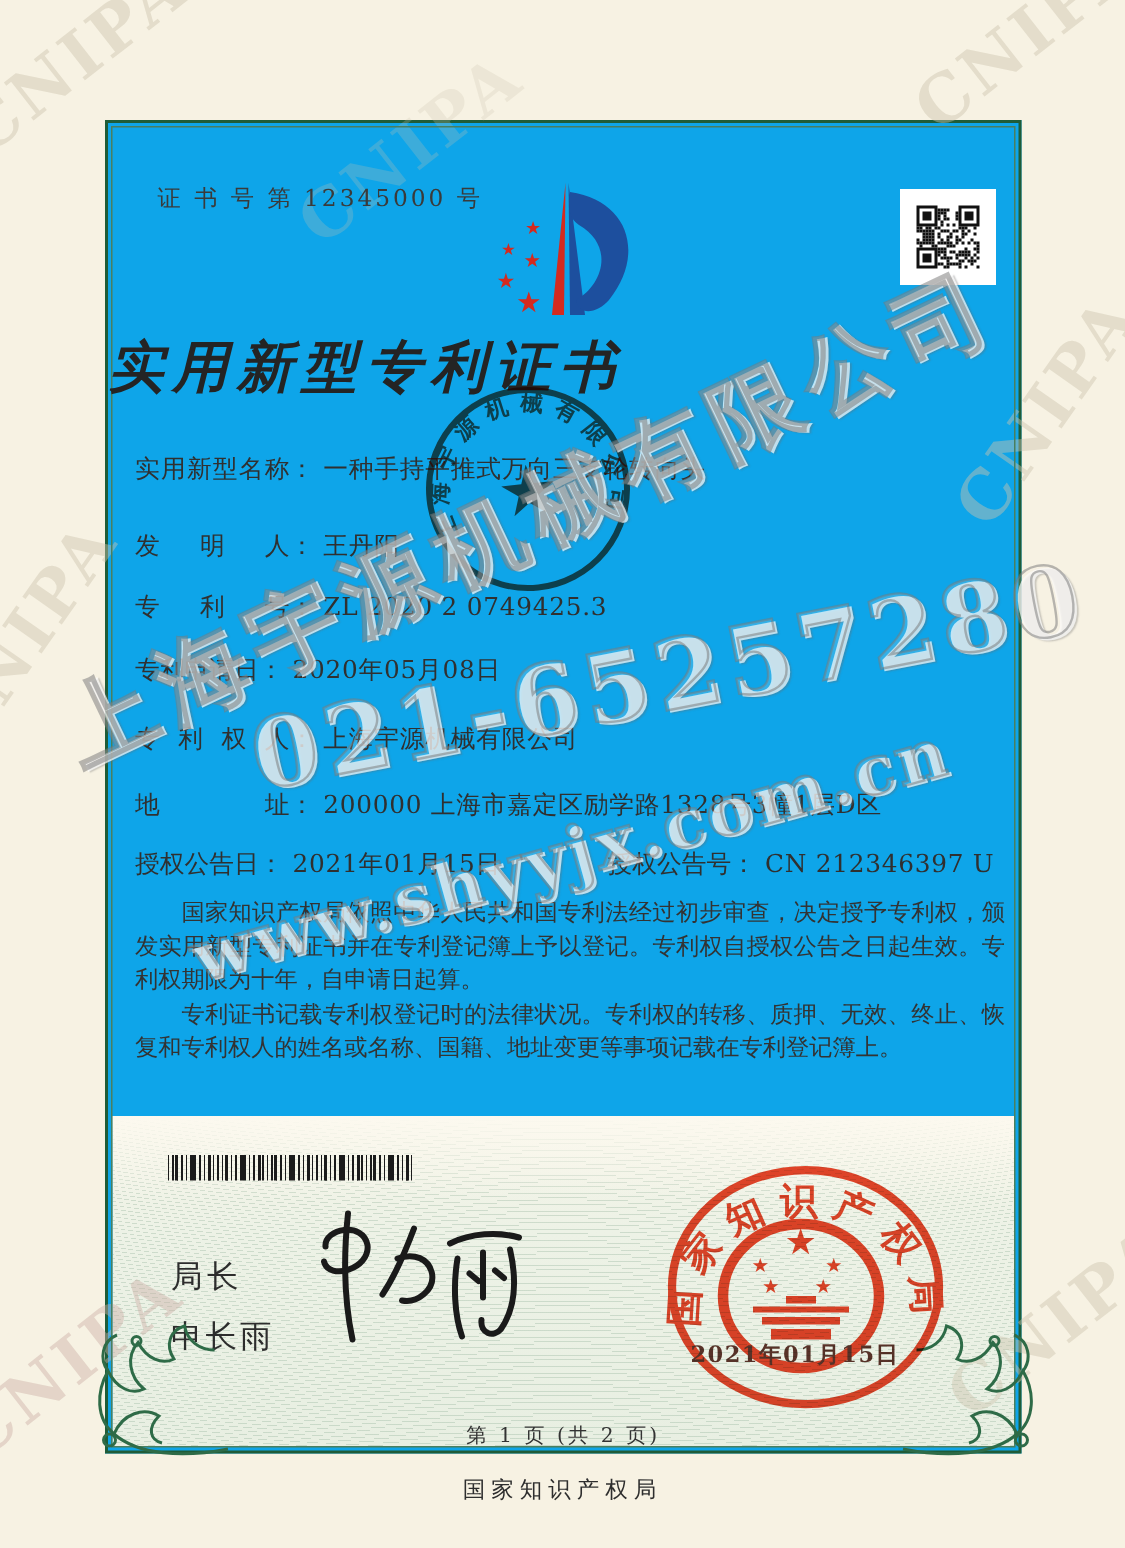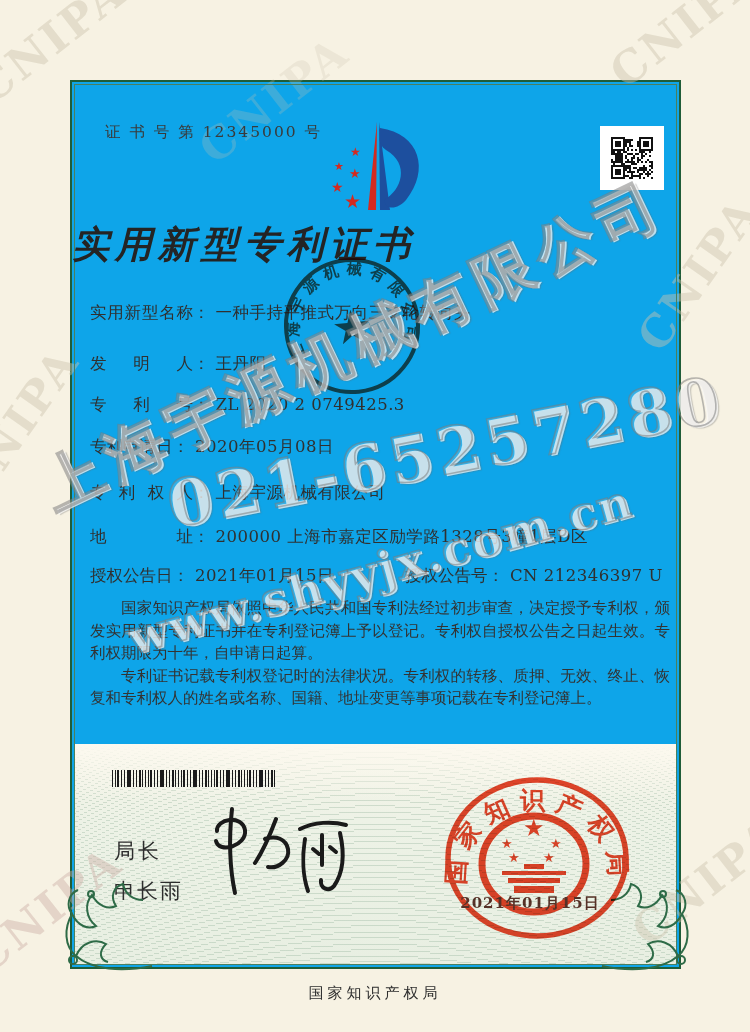--- a/index.html
+++ b/index.html
@@ -319,20 +319,21 @@
         <text x="66" y="90" font-size="13">★</text>
         <text x="101" y="90" font-size="13">★</text>
         <rect x="60" y="99" width="64" height="4"></rect>
         <rect x="66" y="106" width="52" height="5"></rect>
         <rect x="72" y="114" width="40" height="7"></rect>
         <rect x="82" y="92" width="20" height="5"></rect>
       </g>
       <text x="88" y="136" text-anchor="middle" font-size="15" font-weight="bold" fill="#55281e" letter-spacing="1">2021年01月15日</text>
     </svg>
 
+    <div class="pageno">第 1 页 (共 2 页)</div>
 
     <svg class="flourish fl-l" width="100" height="100" viewBox="0 0 100 100">
       <g stroke="#2e6b47" fill="none" stroke-width="2">
         <path d="M92,86 C62,92 32,90 16,76 C4,66 4,48 12,34 C18,46 28,50 36,46 C26,38 24,24 32,15 C38,26 48,30 56,26 C50,17 53,7 63,4 C65,14 73,20 83,20"></path>
         <path d="M16,76 C22,62 36,58 46,64 C38,72 40,80 48,82"></path>
         <path d="M12,34 C6,26 8,14 18,10"></path>
         <circle cx="13" cy="80" r="4"></circle>
         <circle cx="31" cy="14" r="3"></circle>
       </g>
     </svg>

